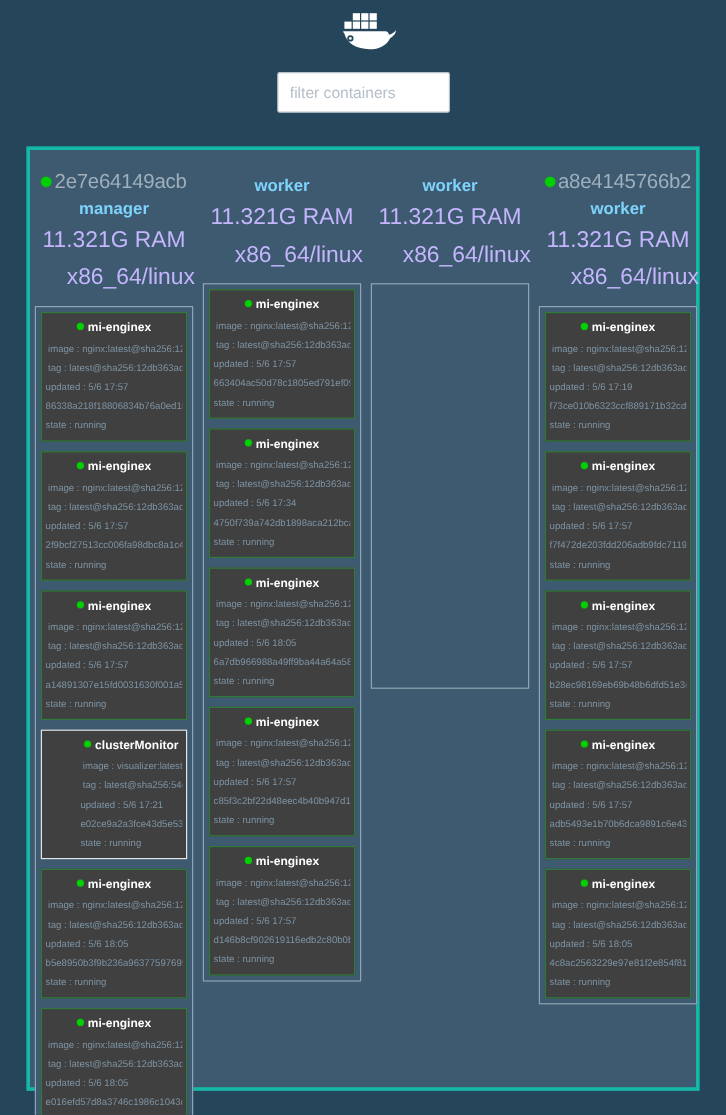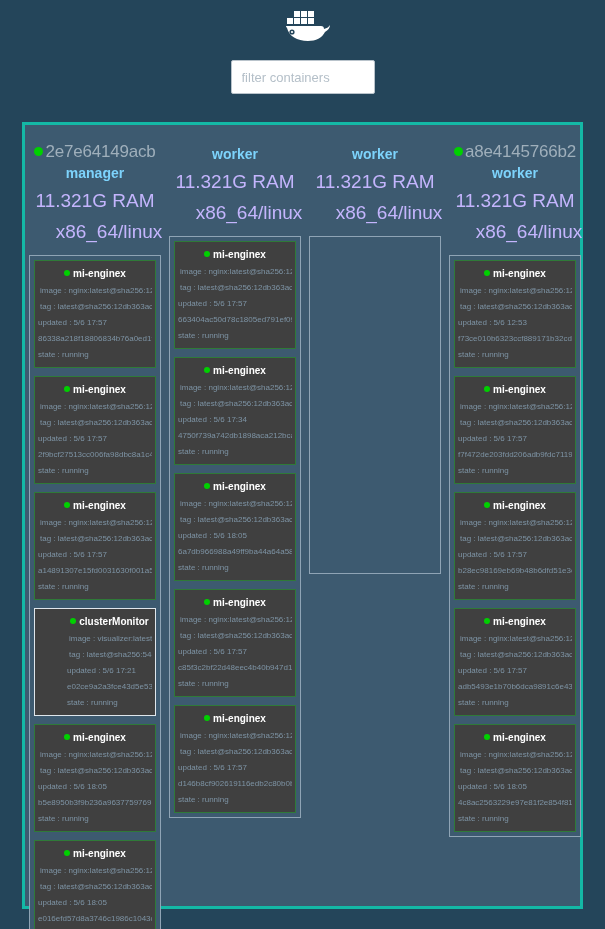--- a/index.html
+++ b/index.html
@@ -299,21 +299,21 @@
           <div class="node-id"><span class="dot green"></span><span>a8e4145766b2</span></div>
           <div class="node-role">worker</div>
           <div class="node-mem">11.321G RAM</div>
           <div class="node-arch">x86_64/linux</div>
         </div>
         <div class="clist">
           <div class="card">
             <div class="c-name"><span class="c-dot"></span><span>mi-enginex</span></div>
             <div class="c-line left">image : nginx:latest@sha256:12db3</div>
             <div class="c-line left">tag : latest@sha256:12db363acf5b2</div>
-            <div class="c-line ctr">updated : 5/6 12:53</div>
+            <div class="c-line ctr">updated : 5/6 17:19</div>
             <div class="c-line ctr">f73ce010b6323ccf889171b32cd024</div>
             <div class="c-line ctr">state : running</div>
           </div>
           <div class="card">
             <div class="c-name"><span class="c-dot"></span><span>mi-enginex</span></div>
             <div class="c-line left">image : nginx:latest@sha256:12db3</div>
             <div class="c-line left">tag : latest@sha256:12db363acf5b2</div>
             <div class="c-line ctr">updated : 5/6 17:57</div>
             <div class="c-line ctr">f7f472de203fdd206adb9fdc7119f2c</div>
             <div class="c-line ctr">state : running</div>

